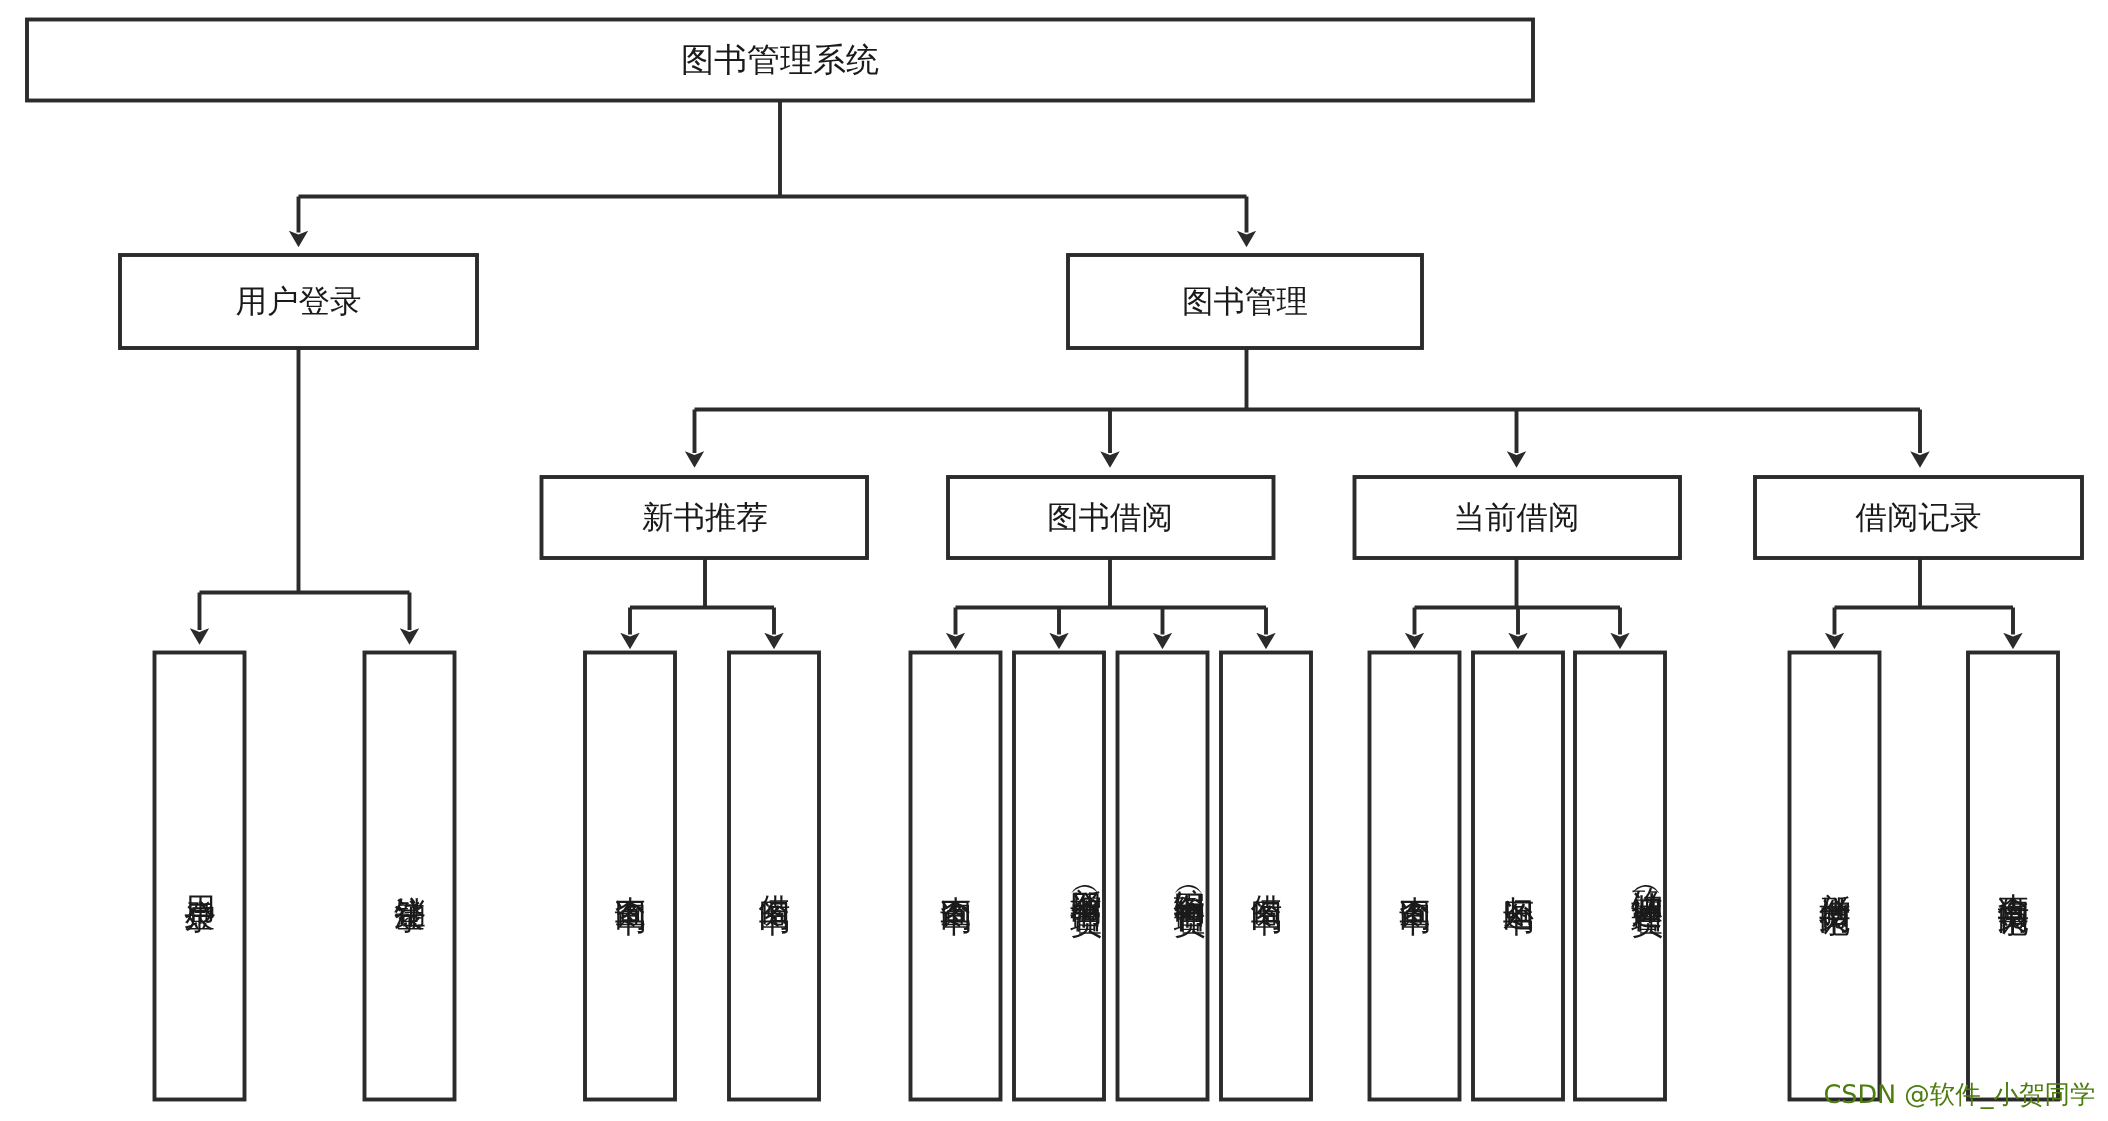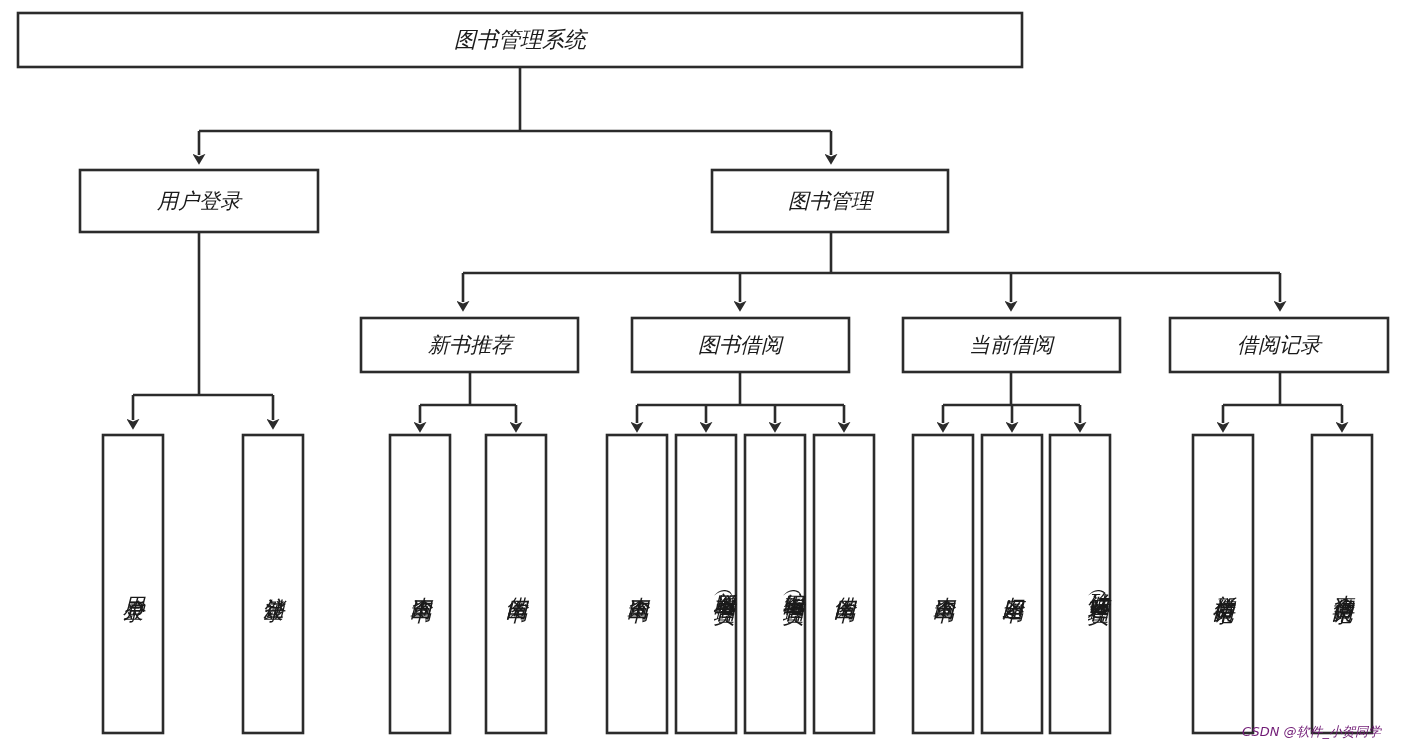--- a/index.html
+++ b/index.html
@@ -10,21 +10,20 @@
   }
   body {
     font-family: "DejaVu Sans", "Liberation Sans", sans-serif;
   }
   #diagram-root {
     position: relative;
     width: 1405px;
     height: 747px;
     background: #ffffff;
     overflow: hidden;
-    font-style: italic;
   }
   svg#tree-svg {
     position: absolute;
     left: 0;
     top: 0;
     width: 1405px;
     height: 747px;
     display: block;
   }
   .node-box {
@@ -67,25 +66,25 @@
     color: #1a1a1a;
     letter-spacing: 2px;
     white-space: nowrap;
     display: flex;
     align-items: center;
     justify-content: center;
     pointer-events: none;
   }
   .watermark {
     position: absolute;
-    right: 24px;
+    right: 8px;
     bottom: 6px;
     font-family: "DejaVu Sans", "Liberation Sans", sans-serif;
-    font-size: 13px;
-    color: #701a75;
+    font-size: 17px;
+    color: #4d7c0f;
     white-space: nowrap;
     user-select: none;
   }
 </style>
 </head>
 <body>
 
 <div id="diagram-root">
 
   <svg id="tree-svg" viewBox="0 0 1405 747">

